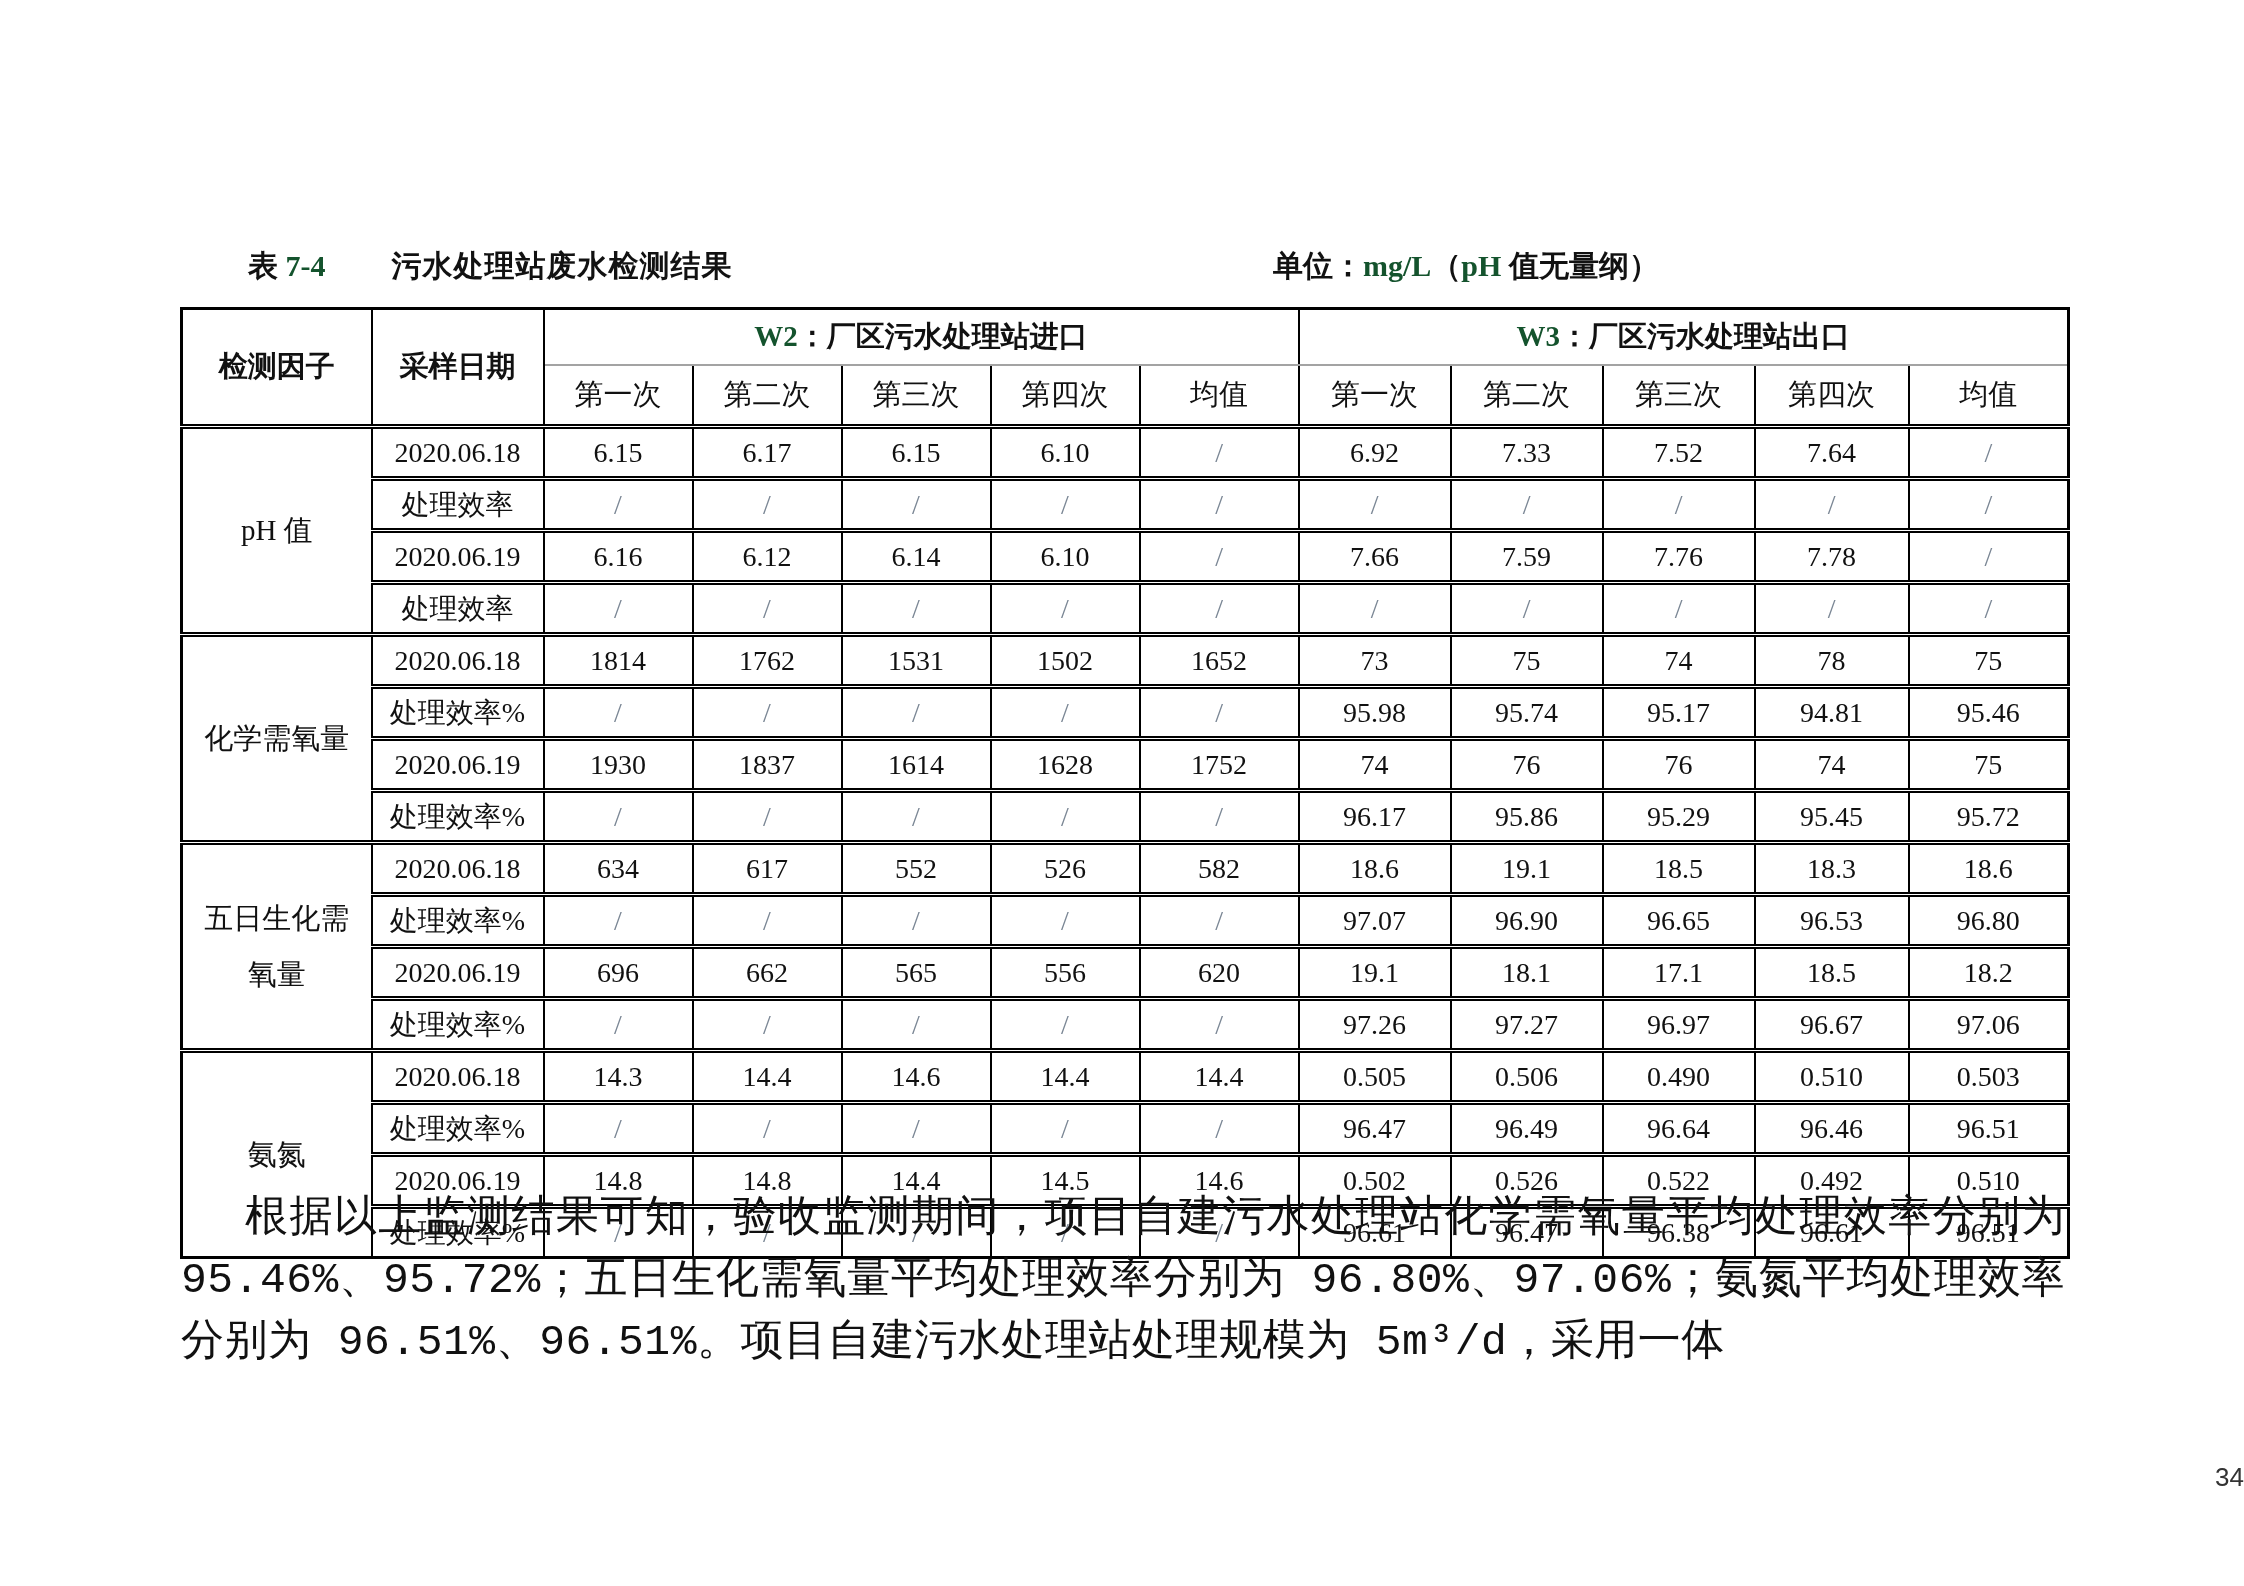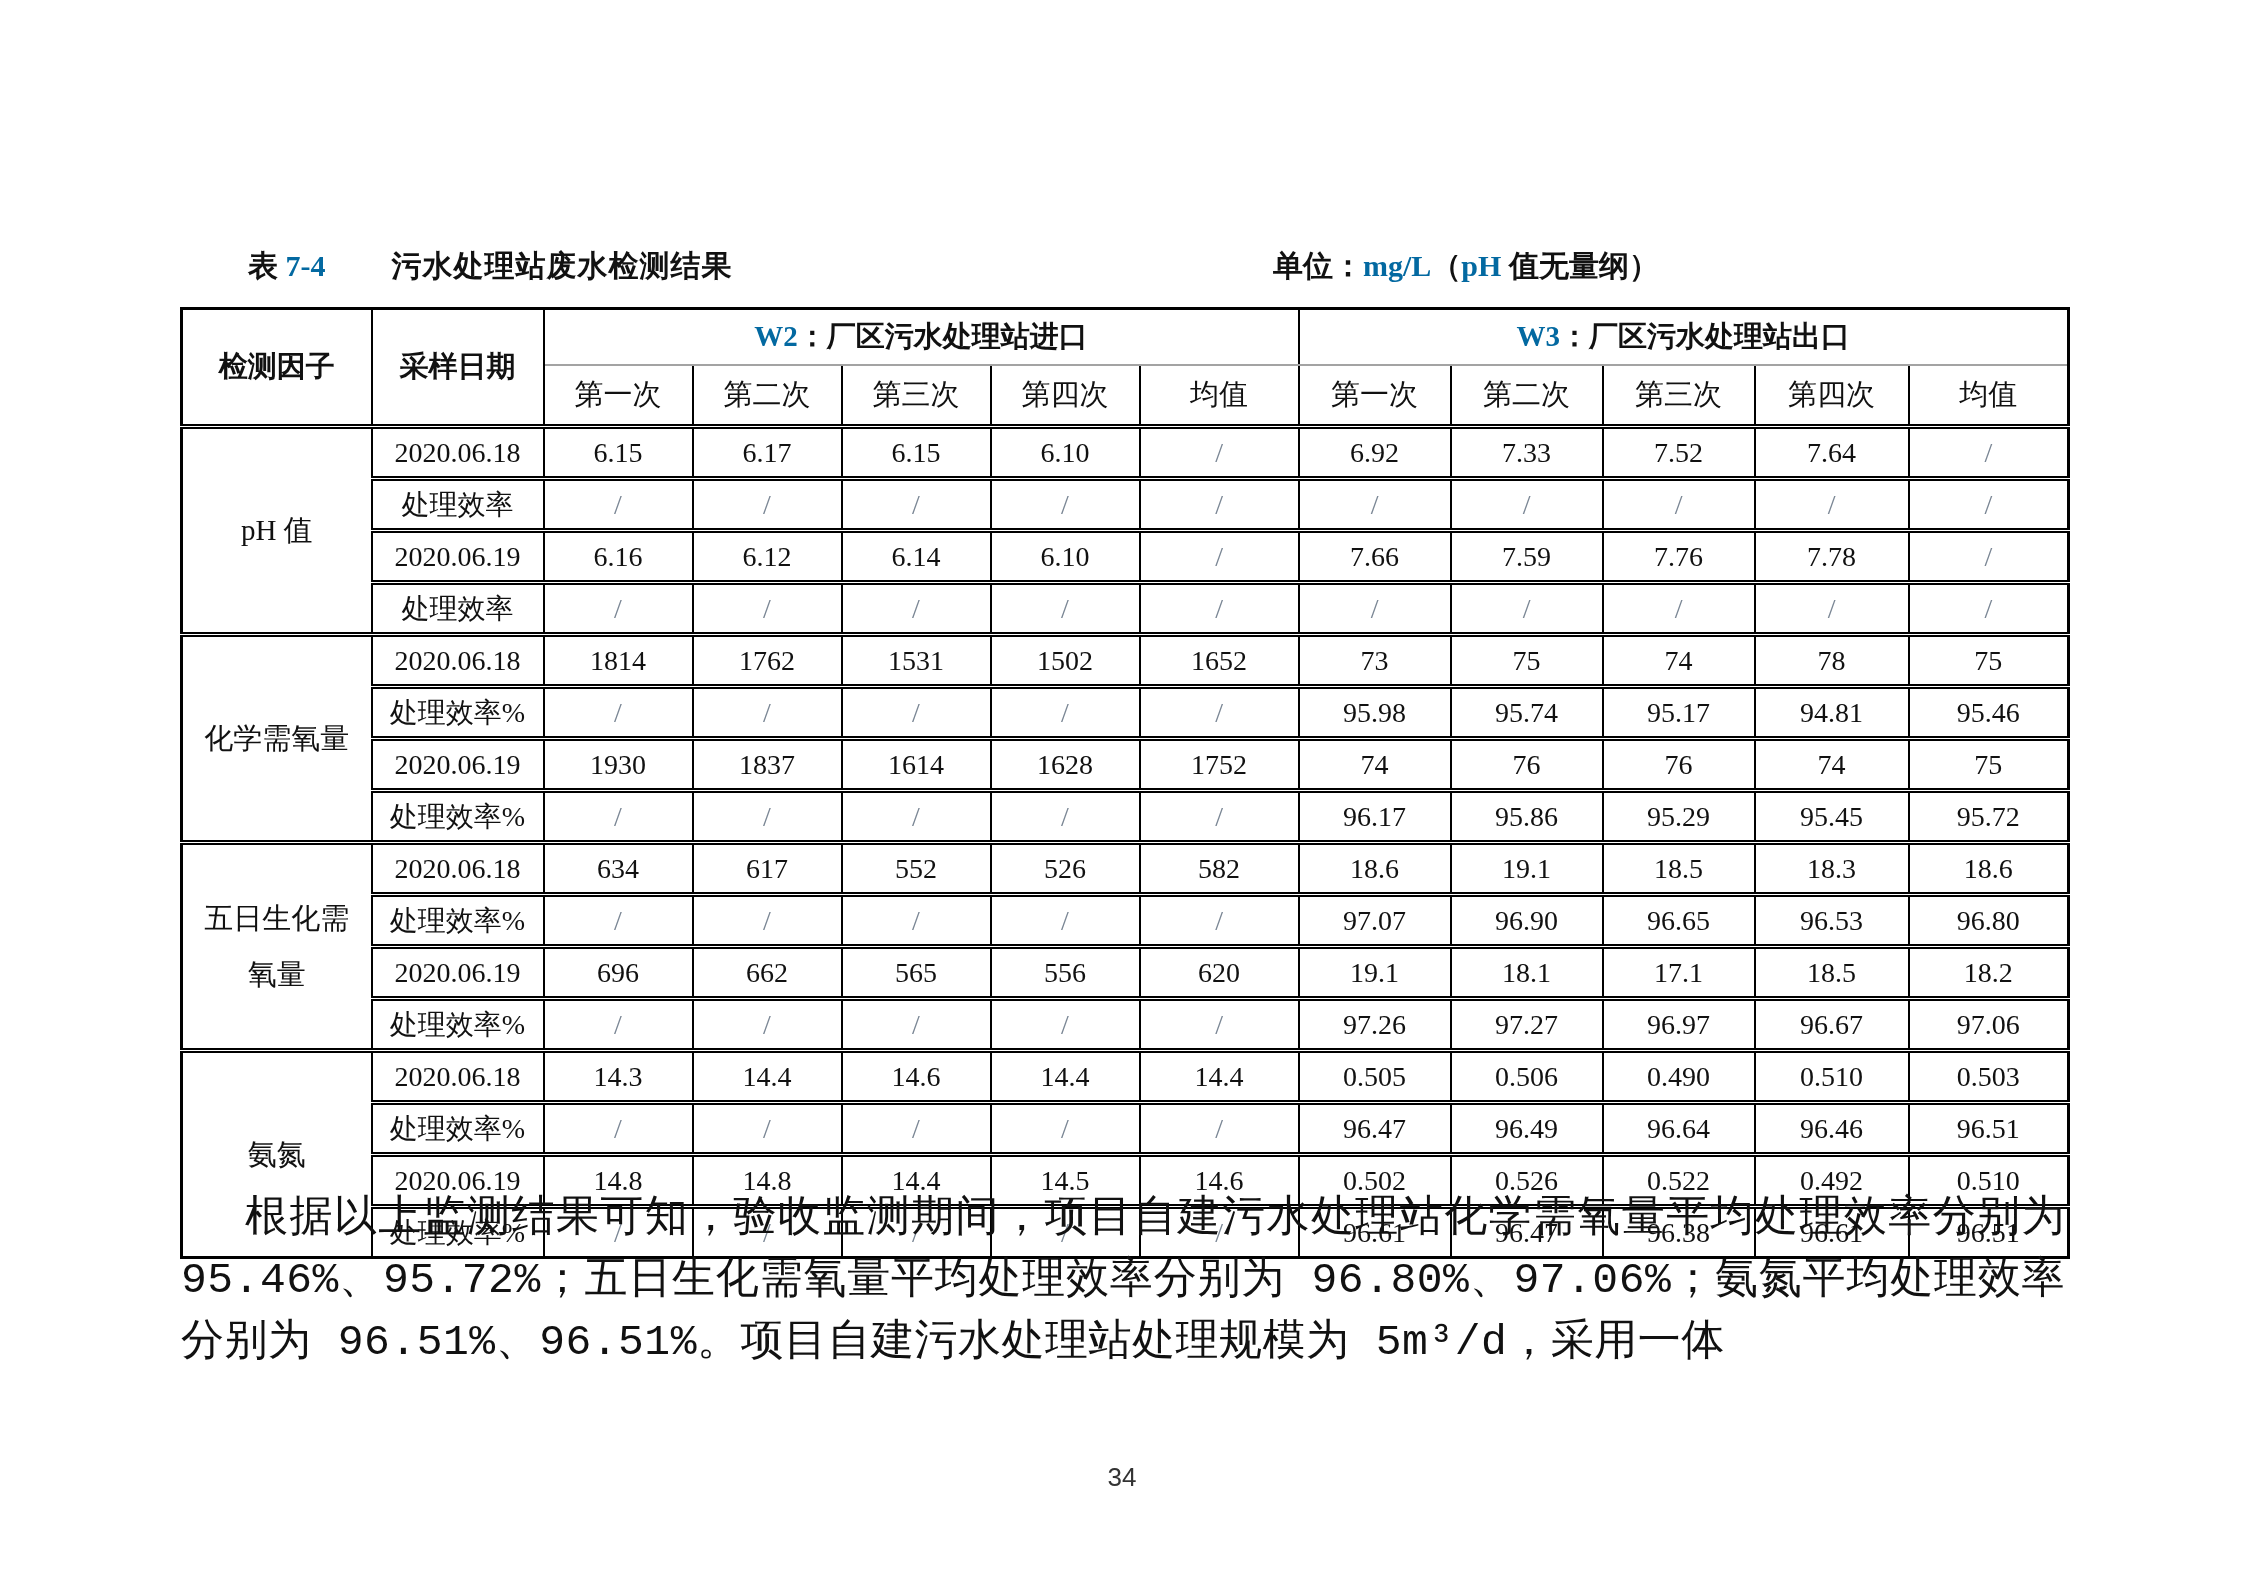--- a/index.html
+++ b/index.html
@@ -4,21 +4,21 @@
 <style>
   html,body { margin:0; padding:0; }
   body {
     width:2244px; height:1586px; background:#ffffff; position:relative;
     font-family:"Liberation Serif","DejaVu Serif",serif; color:#111;
     overflow:hidden;
   }
   .caption-row { position:absolute; top:246px; left:248px; font-size:30px; font-weight:bold; white-space:nowrap; }
   .caption-title { margin-left:66px; letter-spacing:1px; }
   .unit-label { position:absolute; top:246px; left:1273px; font-size:30px; font-weight:bold; white-space:nowrap; }
-  .latin { color:#0369a1; }
+  .latin { color:#14532d; }
 
   table.doc-table {
     position:absolute; left:180px; top:307px; width:1887px;
     border-collapse:collapse; table-layout:fixed;
     border:3px solid #000;
   }
   .doc-table th, .doc-table td {
     border-left:2px solid #000; border-right:2px solid #000;
     text-align:center; vertical-align:middle; padding:0;
     overflow:hidden;
@@ -30,21 +30,21 @@
   .doc-table td.row-label { font-size:28px;font-family:Liberation Serif, serif; }
   .doc-table td.slash { color:#7a8694; }
 
   .body-paragraph {
     position:absolute; left:181px; top:1145px; width:1884px;
     font-size:43px; line-height:62px; text-align:justify; text-indent:64px;
     letter-spacing:0.5px;
     font-family:Liberation Mono, monospace;
   }
   .page-num {
-    position:absolute; left:0; right:0; top:1462px; text-align:center;
+    position:absolute; left:0; right:0; top:1462px; text-align:right;
     font-size:26px; color:#333;
     font-family:"Liberation Sans","DejaVu Sans",sans-serif;
   }
 </style>
 </head>
 <body>
 
 <div class="caption-row">
   <span><span>表</span> <span class="latin">7-4</span></span><span class="caption-title">污水处理站废水检测结果</span>
 </div>

